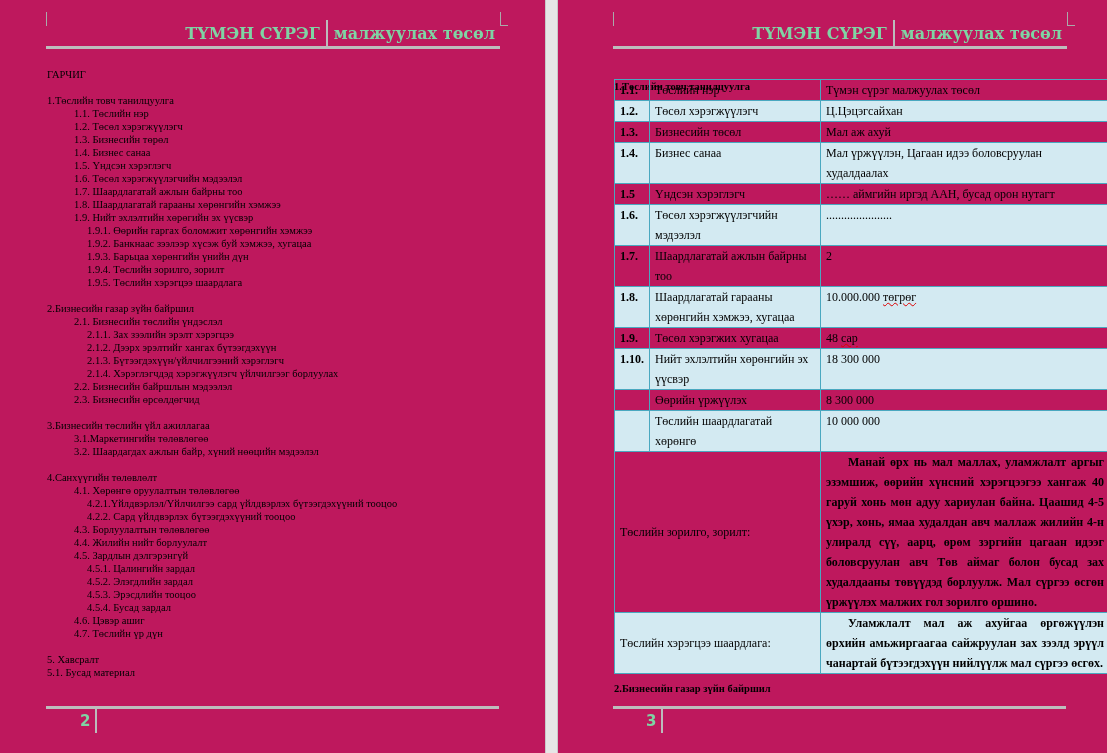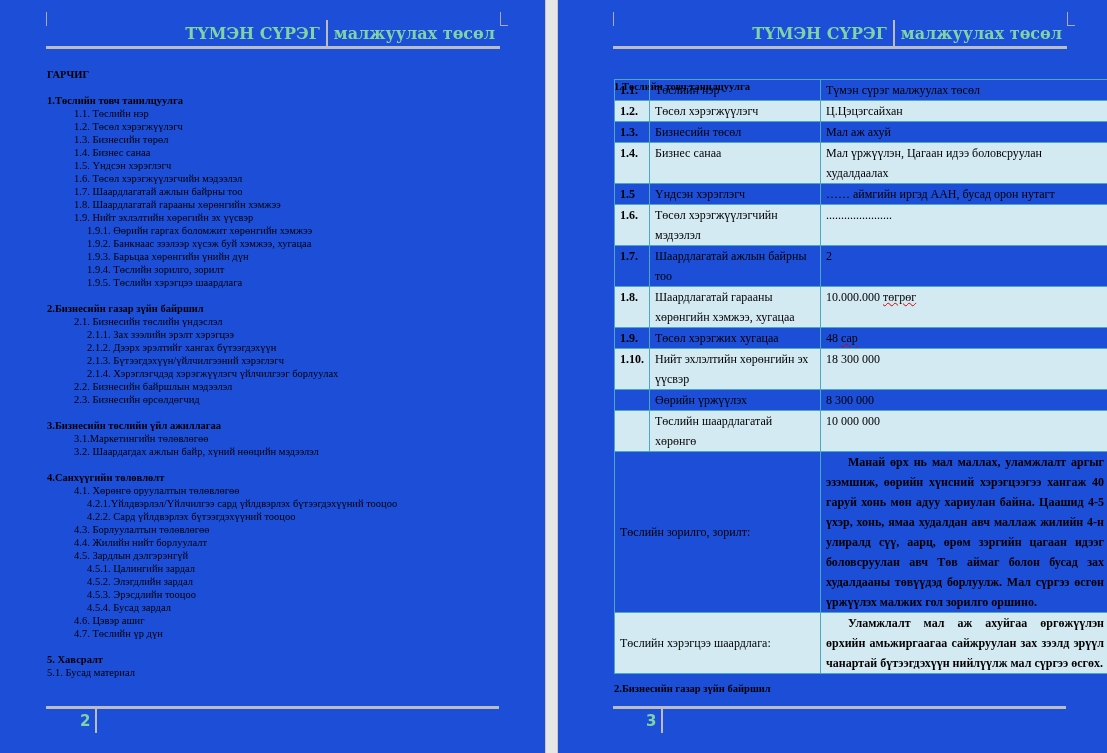--- a/index.html
+++ b/index.html
@@ -3,21 +3,21 @@
 <meta charset="utf-8">
 <style>
   html, body { margin:0; padding:0; }
   body {
     width:1107px; height:753px; overflow:hidden; position:relative;
     background:#ffffff;
     font-family:"Liberation Serif","DejaVu Serif",serif;
     color:#000;
   }
   .page {
-    position:absolute; top:0; height:753px; background:#1d4ed8; overflow:hidden;
+    position:absolute; top:0; height:753px; background:#be185d; overflow:hidden;
   }
   #page-left { left:0; width:545px; }
   #page-right { left:558px; width:549px; }
   .gap {
     position:absolute; left:545px; top:0; width:13px; height:753px;
     background:#e6e6e6; border-left:1px solid #c8c8c8; border-right:1px solid #c8c8c8;
     box-sizing:border-box;
   }
   .corner {
     position:absolute; width:8px; height:14px; box-sizing:border-box;
@@ -32,21 +32,21 @@
   .hdr .sep { width:2px; height:26px; background:#bcbcbc; margin:0 6px; }
   .hdr-rule { position:absolute; top:46px; height:3px; background:#bdbdbd; }
   .ftr-rule { position:absolute; top:706px; height:3px; background:#bdbdbd; }
   .ftr-num {
     position:absolute; top:712px; font-family:"DejaVu Sans","Liberation Sans",sans-serif; font-weight:bold;
     font-size:15px; color:#7fd4a4;
   }
   .ftr-sep { position:absolute; top:709px; width:2px; height:24px; background:#bcbcbc; }
 
   .toc { position:absolute; left:47px; top:68px; font-size:10.5px; line-height:13px; }
-  .toc .h { font-weight:bold; }
+  .toc .h { font-weight:normal; }
   .toc .l1 { padding-left:27px; }
   .toc .l2 { padding-left:40px; }
   .toc .gap12 { height:13px; }
 
   .sec-title { position:absolute; left:56px; font-size:10.5px; font-weight:bold; }
   table.info {
     position:absolute; left:56px; top:79px; width:496px; border-collapse:collapse;
     font-size:12px; line-height:20px;
   }
   table.info td {

